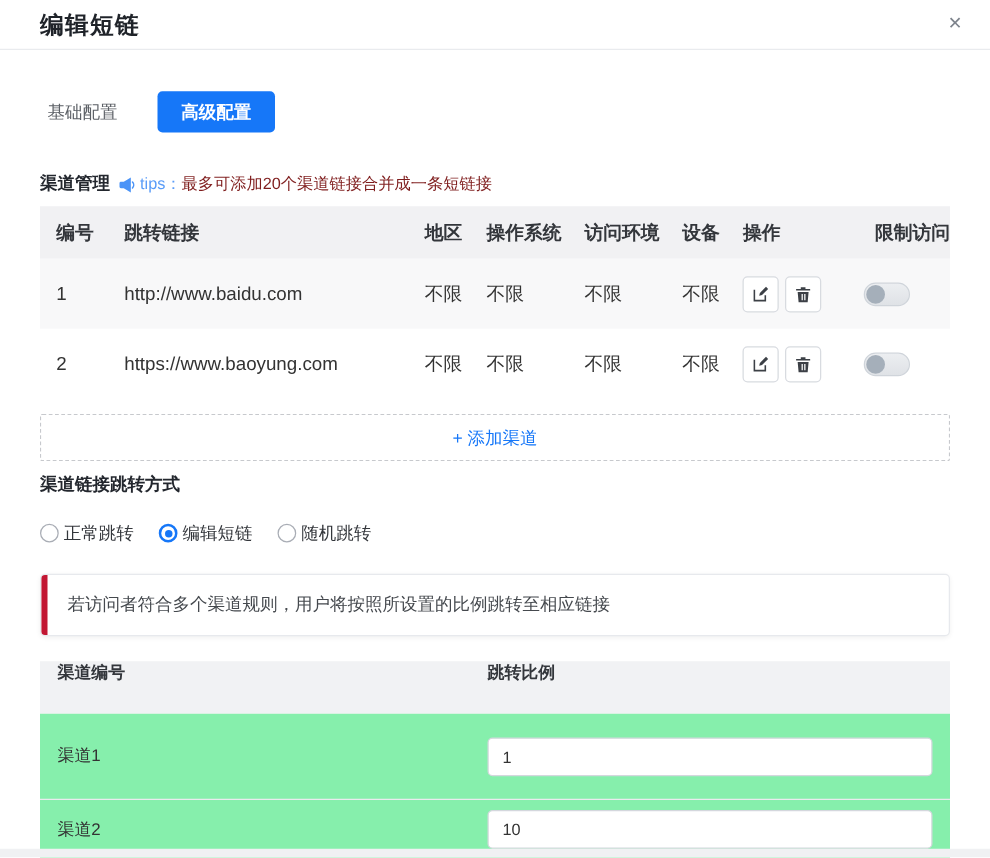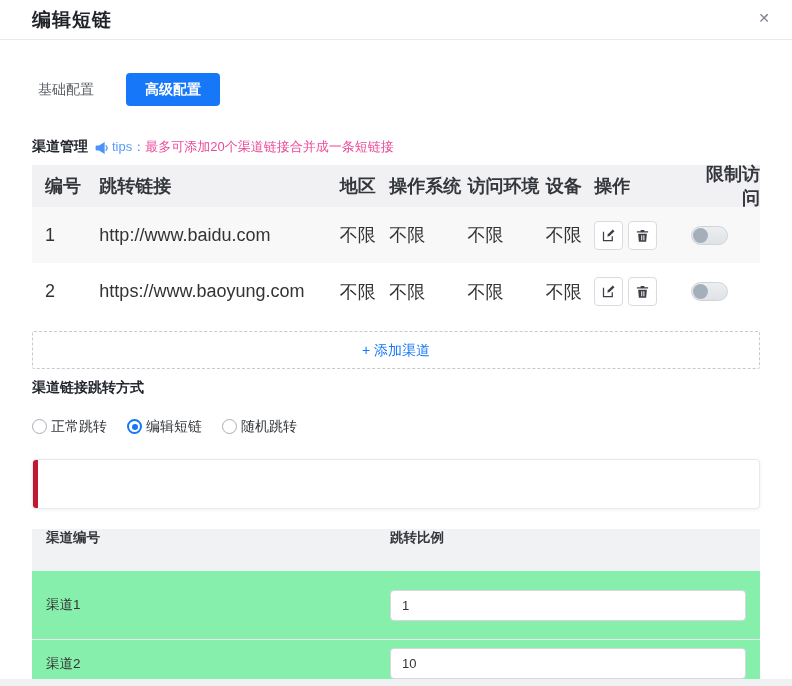--- a/index.html
+++ b/index.html
@@ -14,23 +14,23 @@
   .close-x { font-size:14px; font-weight:bold; color:#7d838c; cursor:pointer; padding:4px; line-height:1; }
   
   .tabs { margin:33px 32px 0; display:flex; align-items:center; height:33px; }
   .tab { font-size:14px; color:#5c6066; padding:0 16px 0 6px; cursor:pointer; line-height:33px; }
   .tab.active { background:#1677f8; color:#fff; font-weight:bold; border-radius:4px; padding:0 19px; margin-left:16px; }
   
   .section-row { margin:30px 32px 0; height:20px; display:flex; align-items:flex-end; font-size:14px; }
   .section-label { font-weight:bold; color:#23272e; margin-right:6px; }
   .megaphone { width:16px; height:16px; margin-right:2px; display:inline-flex; }
   .tips-prefix { color:#5a9cf8; font-size:13px; }
-  .tips-text { color:#ec4899; font-size:13px; }
-  
-  .ctable { margin:9px 32px 0; width:728px; font-size:18px; }
+  .tips-text { color:#7f1d1d; font-size:13px; }
+  
+  .ctable { margin:9px 32px 0; width:728px; font-size:15px; }
   .trow { display:flex; align-items:center; }
   .thead { height:42px; background:#f1f1f3; font-weight:600; color:#33363b; }
   .rowd { height:56px; background:#f8f8f9; }
   .rowl { height:57px; background:#fff; }
   .c1 { width:52px; padding-left:13px; }
   .c2 { width:258px;margin-left:18px; }
   .c3 { width:53px; }
   .c4 { width:84px; }
   .c5 { width:84px; }
   .c6 { width:52px; }
@@ -171,20 +171,21 @@
       <span>编辑短链</span>
     </div>
     <div class="radio-item">
       <span class="radio"></span>
       <span>随机跳转</span>
     </div>
   </div>
 
   <div class="alert">
     <span class="alert-bar" style="background: rgb(194, 23, 51);"></span>
+    <span>若访问者符合多个渠道规则，用户将按照所设置的比例跳转至相应链接</span>
   </div>
 
   <div class="rtable">
     <div class="rhead">
       <div class="rc1">渠道编号</div>
       <div class="rc2">跳转比例</div>
     </div>
     <div class="rrow first">
       <div class="rc1">渠道1</div>
       <div class="rc2"><input class="ratio-input" value="1" style=""></div>

